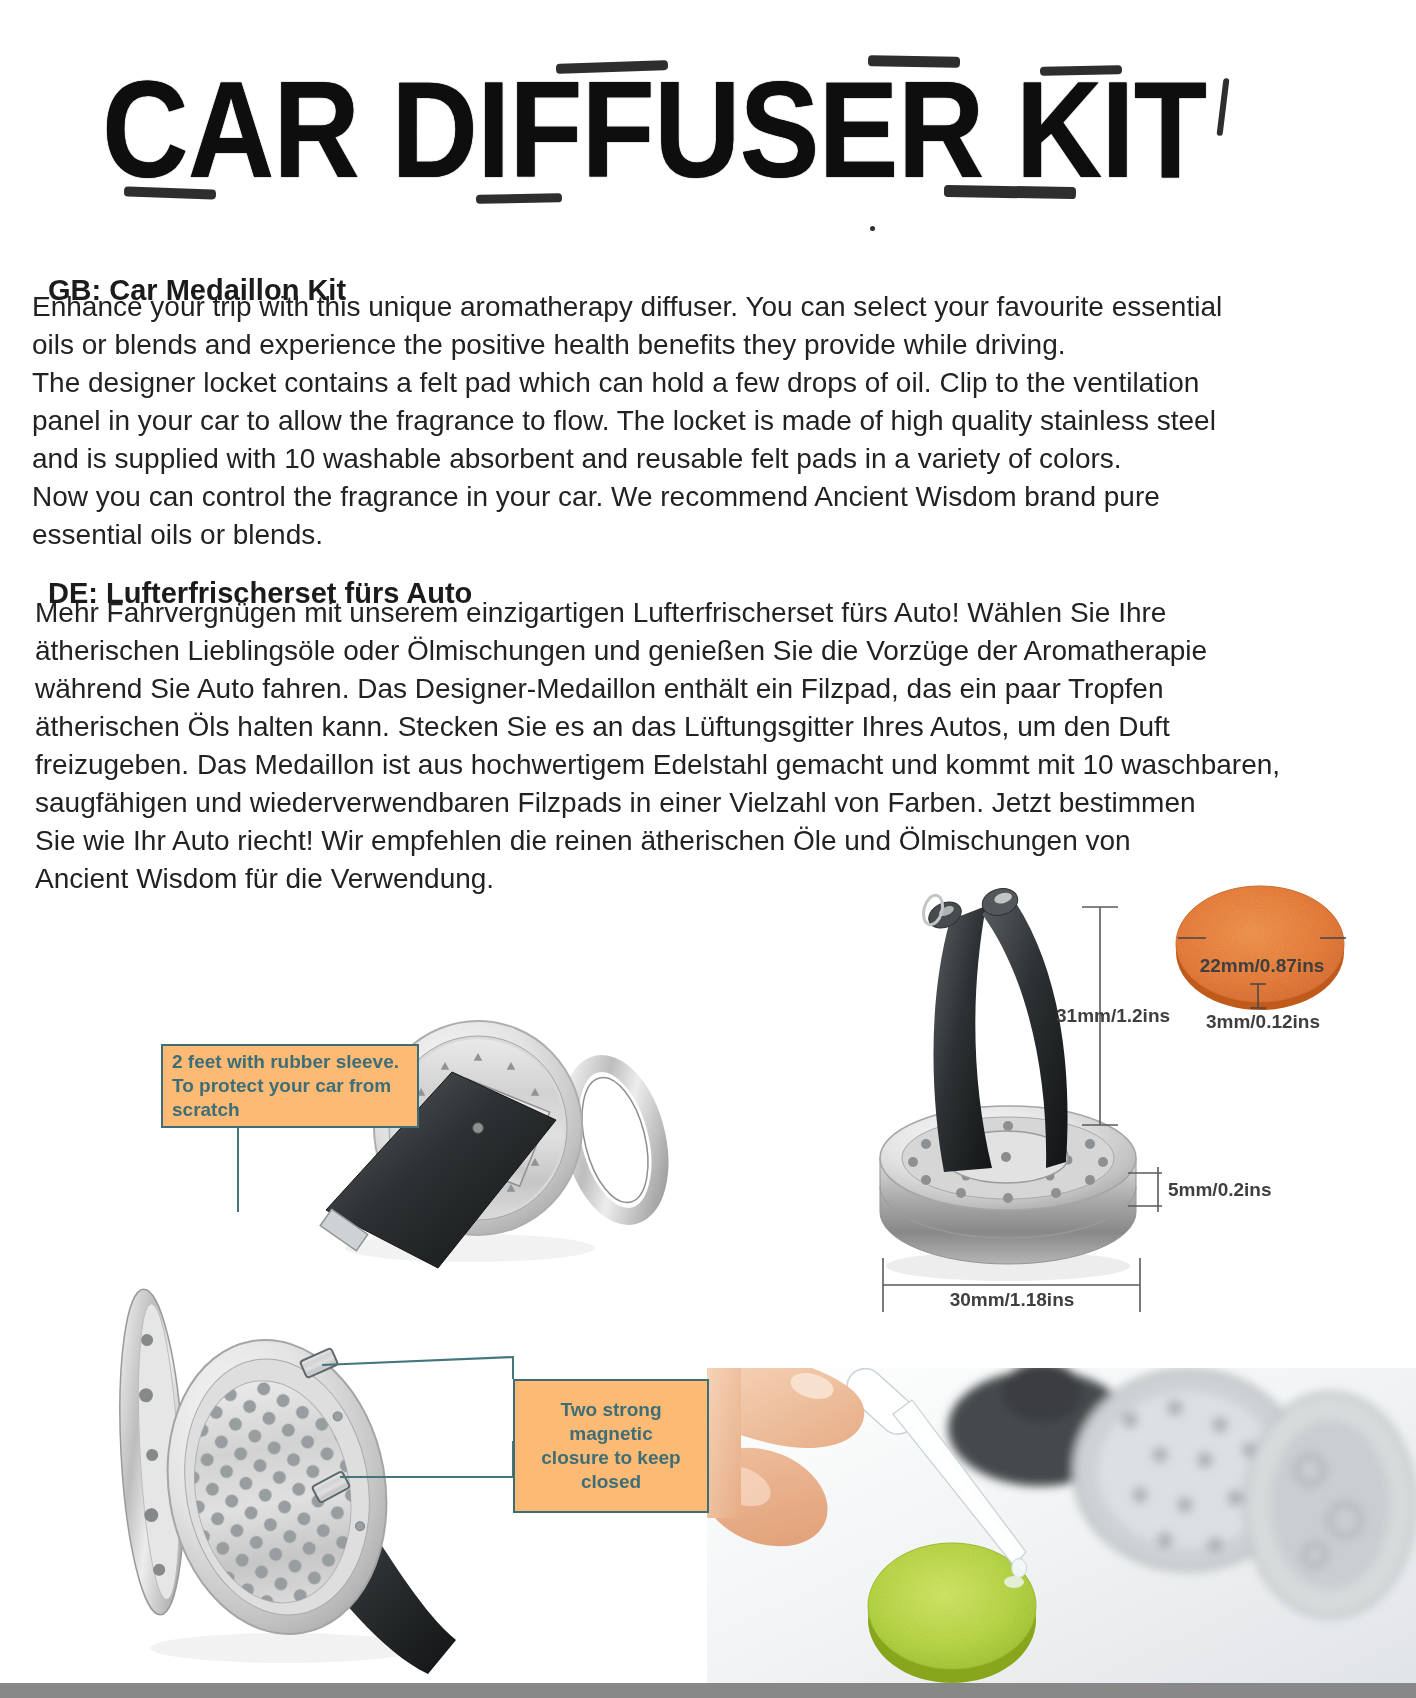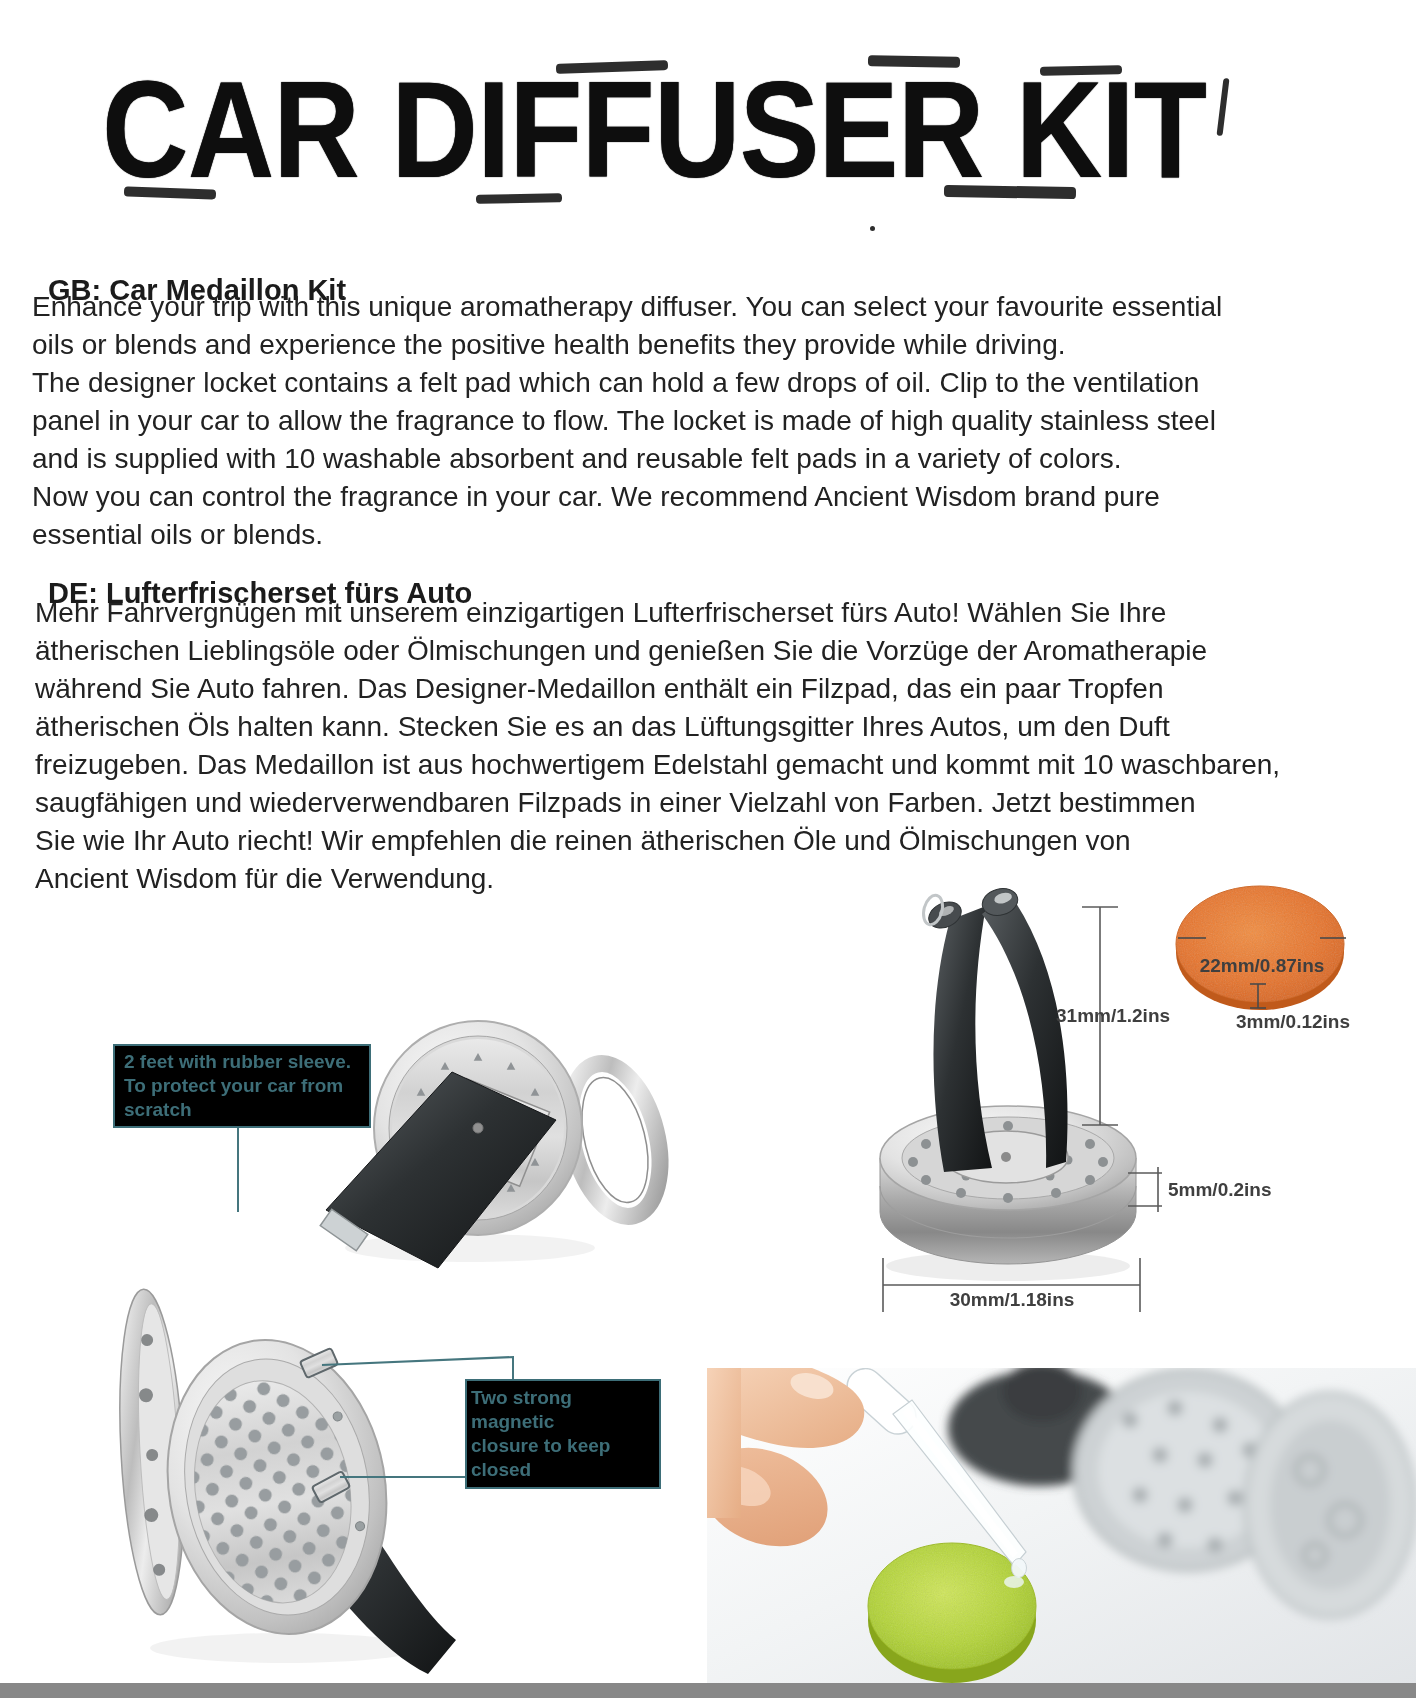--- a/index.html
+++ b/index.html
@@ -15,26 +15,26 @@
   }
   .mark{position:absolute;background:#111;border-radius:4px;opacity:.88;}
   .heading{
     position:absolute;left:48px;font-size:29px;font-weight:bold;color:#1b1b1b;white-space:pre;
   }
   .para{
     position:absolute;left:32px;width:1340px;font-size:28px;line-height:38px;
     color:#222;white-space:pre-line;
   }
   .callout{
-    position:absolute;border:2px solid #3d6e78;background:#000000;
+    position:absolute;border:2px solid #3d6e78;background:#fdba74;
     color:#3d6e78;font-weight:bold;font-size:19px;line-height:24px;
-    white-space:pre-line;z-index:3;box-sizing:border-box;
+    white-space:pre-line;z-index:3;box-sizing:border-box;margin-left:48px;
   }
   .callout.feet{left:113px;top:1044px;width:258px;padding:4px 9px;}
-  .callout.magnet{left:465px;top:1379px;width:196px;padding:5px 4px;}
+  .callout.magnet{left:465px;top:1379px;width:196px;padding:17px 4px;text-align:center;}
   .meas{
     position:absolute;font-size:19px;font-weight:bold;color:#3f3f3f;z-index:3;white-space:nowrap;
   }
   .meas.center{text-align:center;}
   #diagram{position:absolute;left:0;top:830px;z-index:1;}
   .bottombar{position:absolute;height:6px;top:1692px;z-index:4;}
   .bottombar.left{left:0;width:772px;background:#343437;}
   .bottombar.right{left:772px;width:644px;background:#1d1d1f;}
 </style>
 </head>
@@ -341,19 +341,19 @@
     </g>
   </svg>
 
   <div class="callout feet">2 feet with rubber sleeve.
 To protect your car from scratch</div>
   <div class="callout magnet">Two strong magnetic
 closure to keep closed</div>
 
   <div class="meas" style="left:1056px;top:1005px;">31mm/1.2ins</div>
   <div class="meas center" style="left:1192px;top:927px;width:140px;margin-top:28px;">22mm/0.87ins</div>
-  <div class="meas center" style="left:1228px;top:1011px;width:130px;">3mm/0.12ins</div>
+  <div class="meas center" style="left:1198px;top:1011px;width:130px;">3mm/0.12ins</div>
   <div class="meas" style="left:1168px;top:1179px;">5mm/0.2ins</div>
   <div class="meas center" style="left:938px;top:1289px;width:148px;">30mm/1.18ins</div>
 
   <div class="bottombar left"></div>
   <div class="bottombar right"></div>
 </div>
 
 </body></html>

